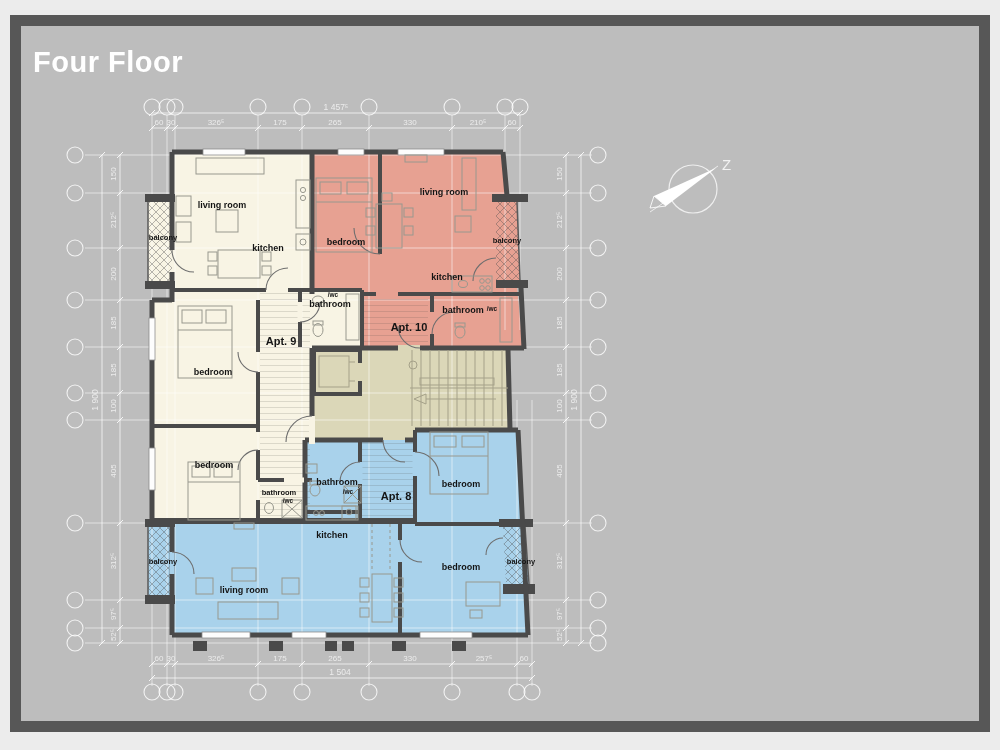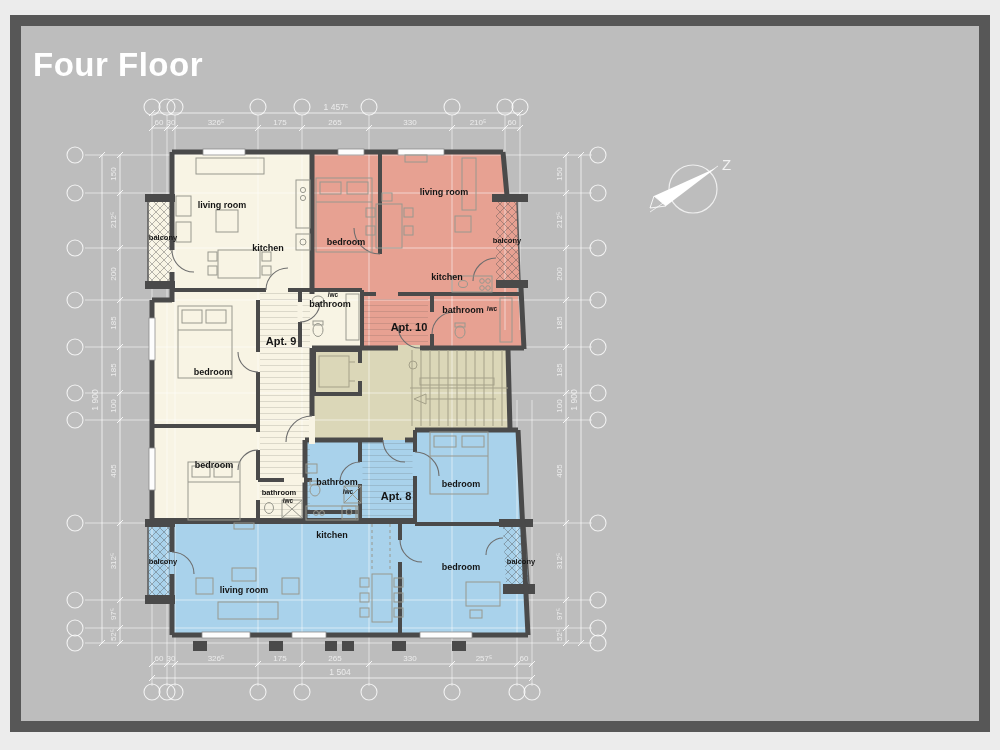--- a/index.html
+++ b/index.html
@@ -8,21 +8,21 @@
     background:#ececec;
     font-family:"Liberation Sans", sans-serif;
     overflow:hidden;
   }
   .frame{
     position:absolute;left:10px;top:15px;width:958px;height:695px;
     border:11px solid #575757;background:#bdbdbd;
   }
   .title{
     position:absolute;left:33px;top:46px;
-    font-size:33px;font-weight:bold;color:#ffffff;letter-spacing:.5px;
+    font-size:29px;font-weight:bold;color:#ffffff;letter-spacing:.5px;
   }
   svg{position:absolute;left:0;top:0;}
   text{font-family:"Liberation Sans", sans-serif;}
   .dim{font-size:8px;fill:#ececec;}
   .dimtot{font-size:8.5px;fill:#ececec;}
   .room{font-size:9px;font-weight:bold;fill:#141414;}
   .roomsm{font-size:7.5px;font-weight:bold;fill:#141414;}
   .wcl{font-size:6.5px;font-weight:bold;fill:#141414;}
   .aptl{font-size:11px;font-weight:bold;fill:#141414;}
   .gridln{stroke:rgba(255,255,255,.55);stroke-width:1;}

